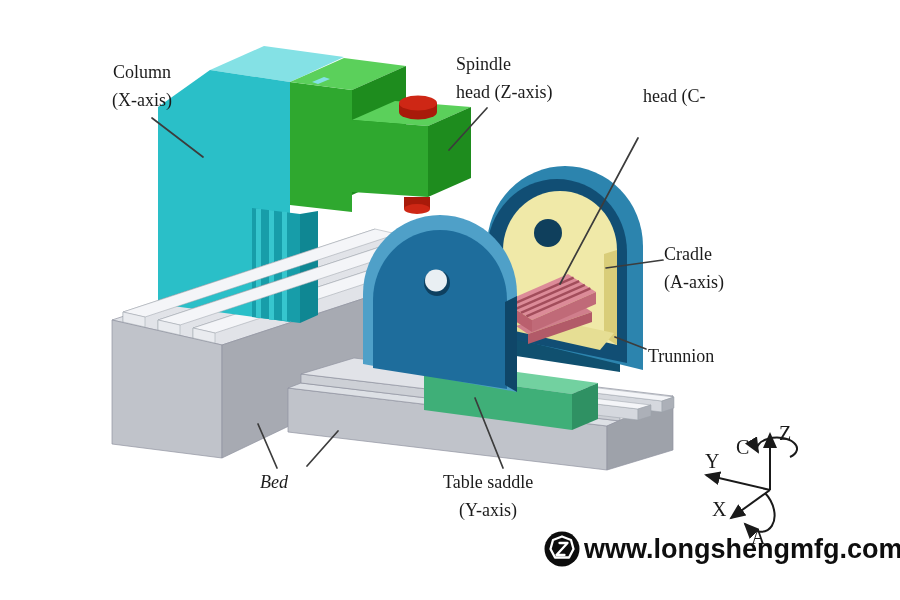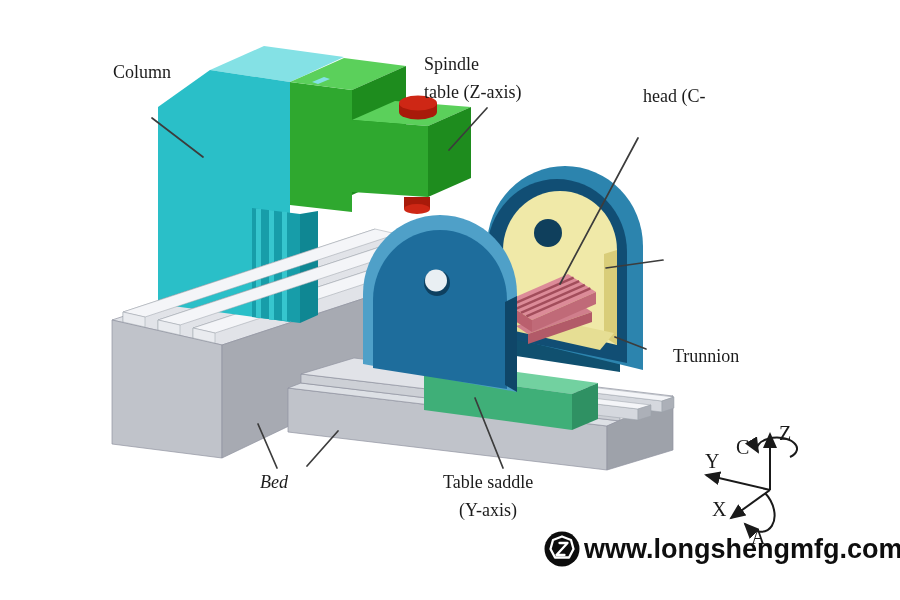--- a/index.html
+++ b/index.html
@@ -170,33 +170,38 @@
     <g stroke="#ffffff" stroke-width="2.3" fill="none" stroke-linejoin="round" stroke-linecap="round">
       <path d="M562,536.5 L571,540 L573.5,549 L569,557.5 L555,557.5 L550.5,549 L553,540 Z"></path>
       <path d="M567.5,543 L559.5,543 M567.5,543 L556.5,555 M556.5,555 L564.5,555"></path>
     </g>
     <text x="584" y="558" font-family="Liberation Sans, sans-serif" font-weight="bold" font-size="27" fill="#0E0E0E">www.longshengmfg.com</text>
   </g>
 </svg>
 
 <div class="lbl centered" style="left:86px;top:58px;width:112px;">
   <span>Column</span>
-</div>
-
-<div class="lbl" style="left:424px;top:50px;">
+  <span>(X-axis)</span>
+</div>
+
+<div class="lbl" style="left:456px;top:50px;">
   <span>Spindle</span>
-  <span>table (Z-axis)</span>
+  <span>head (Z-axis)</span>
 </div>
 
 <div class="lbl" style="left:643px;top:82px;">
   <span>head (C-</span>
 </div>
 
-
-<div class="lbl" style="left:648px;top:342px;margin-left:25px;">
+<div class="lbl" style="left:664px;top:240px;">
+  <span>Cradle</span>
+  <span>(A-axis)</span>
+</div>
+
+<div class="lbl" style="left:648px;top:342px;">
   <span>Trunnion</span>
 </div>
 
 <div class="lbl" style="left:260px;top:468px;font-style:italic;">
   <span>Bed</span>
 </div>
 
 <div class="lbl" style="left:443px;top:468px;text-align:center;">
   <span>Table saddle</span>
   <span>(Y-axis)</span>

